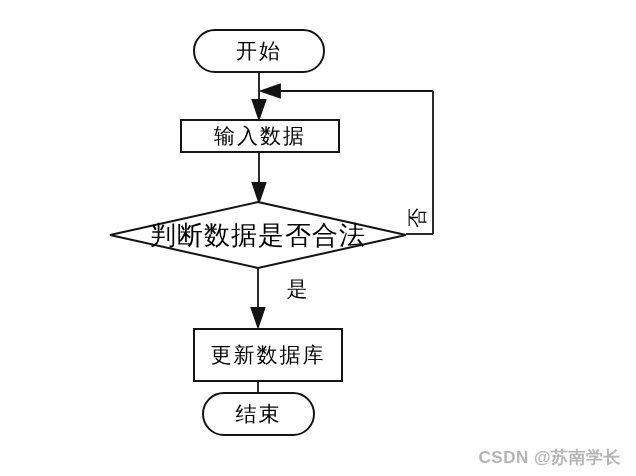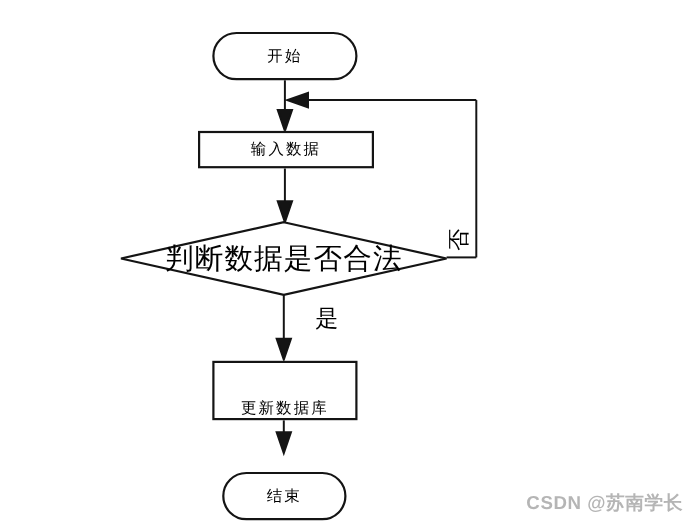--- a/index.html
+++ b/index.html
@@ -17,30 +17,30 @@
   }
   .canvas svg { position: absolute; left: 0; top: 0; }
   .shape {
     position: absolute;
     box-sizing: border-box;
     background: #ffffff;
     border: 2px solid #141414;
     display: flex;
     align-items: center;
     justify-content: center;
-    font-size: 14px;
+    font-size: 21px;
     letter-spacing: 2px;
     color: #000000;
     white-space: nowrap;
   }
   .terminator { border-radius: 22px; }
   .node-start  { left: 193px; top: 29px;  width: 132px; height: 44px; }
   .node-input  { left: 180px; top: 119px; width: 160px; height: 34px; }
-  .node-update { left: 193px; top: 328px; width: 132px; height: 54px; align-items: flex-end; }
-  .node-end    { left: 202px; top: 429px; width: 113px; height: 44px; }
+  .node-update { left: 193px; top: 328px; width: 150px; height: 54px; }
+  .node-end    { left: 202px; top: 392px; width: 113px; height: 44px; }
   .decision-text {
     position: absolute;
     left: 110px; top: 202px; width: 296px; height: 66px;
     display: flex; align-items: center; justify-content: center;
     font-size: 26px; letter-spacing: 1px;
     white-space: nowrap;
   }
   .edge-label {
     position: absolute;
     font-size: 20px;

